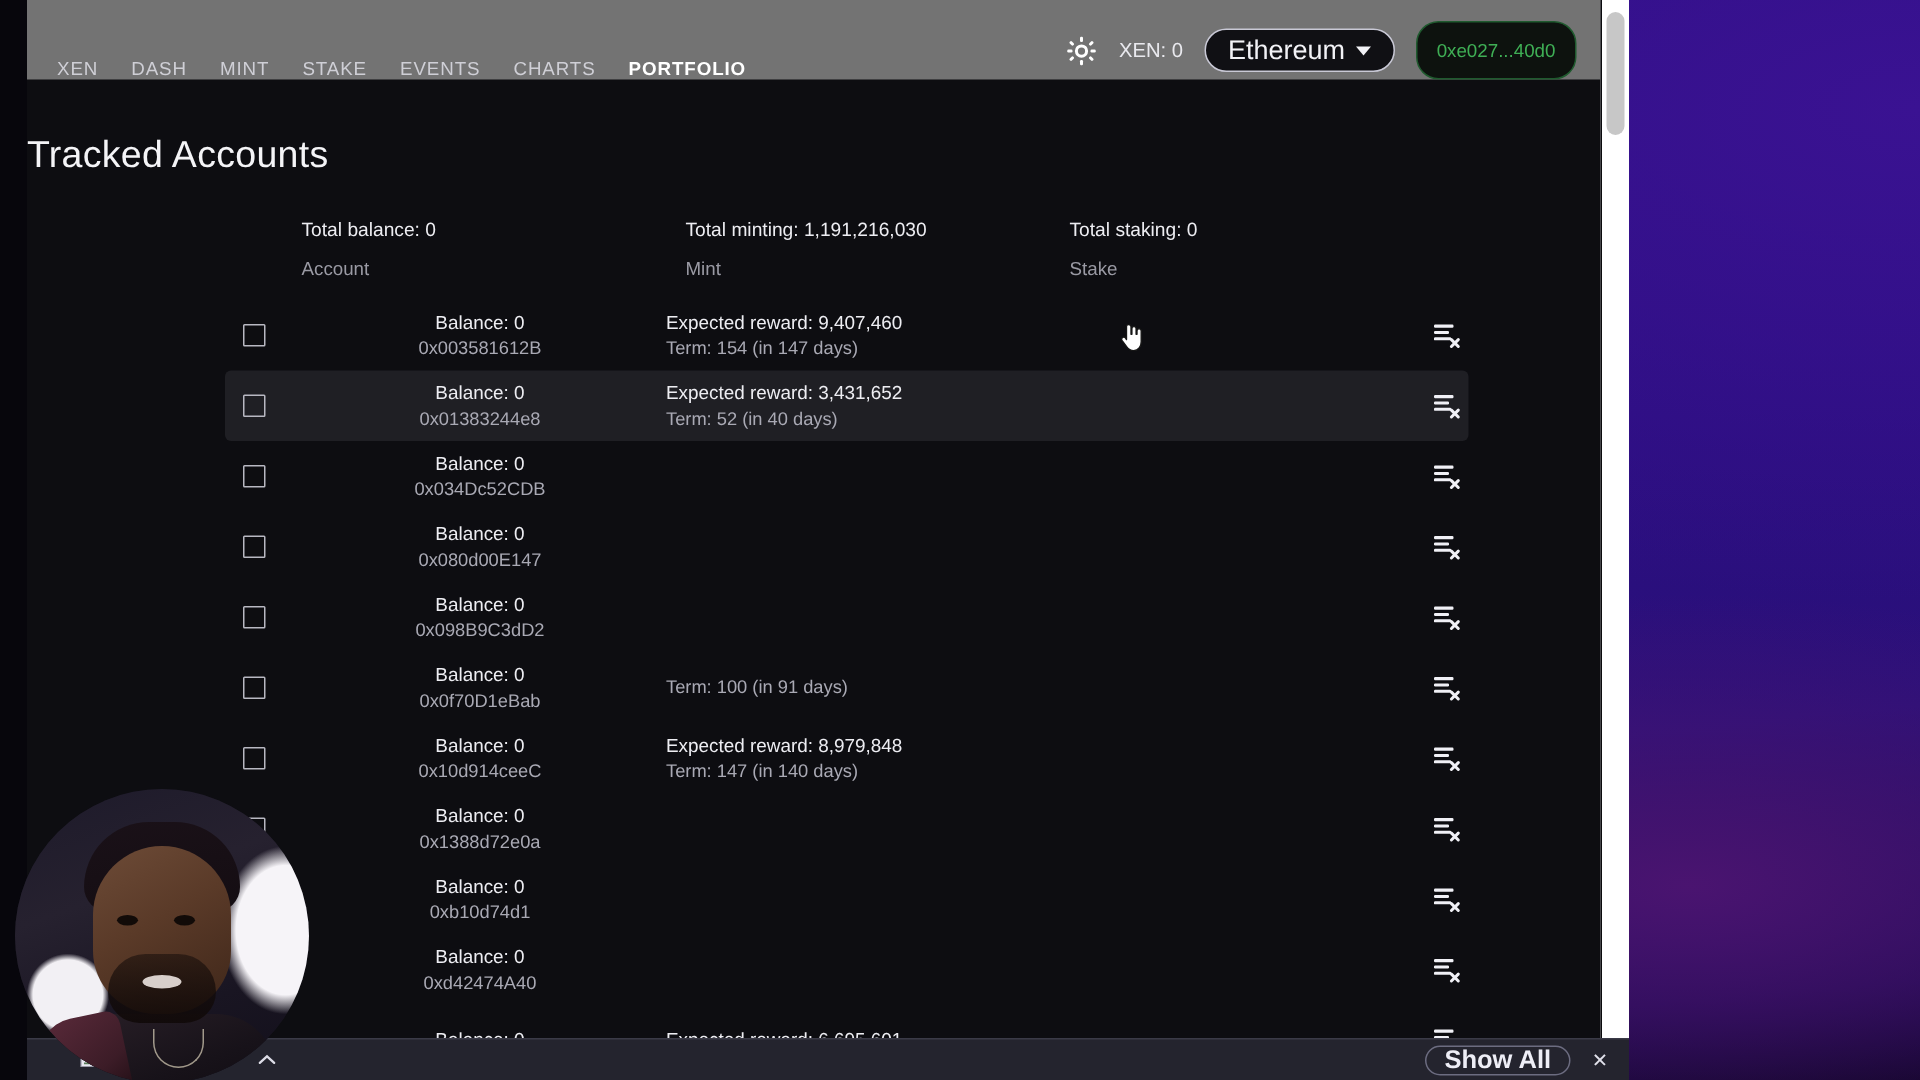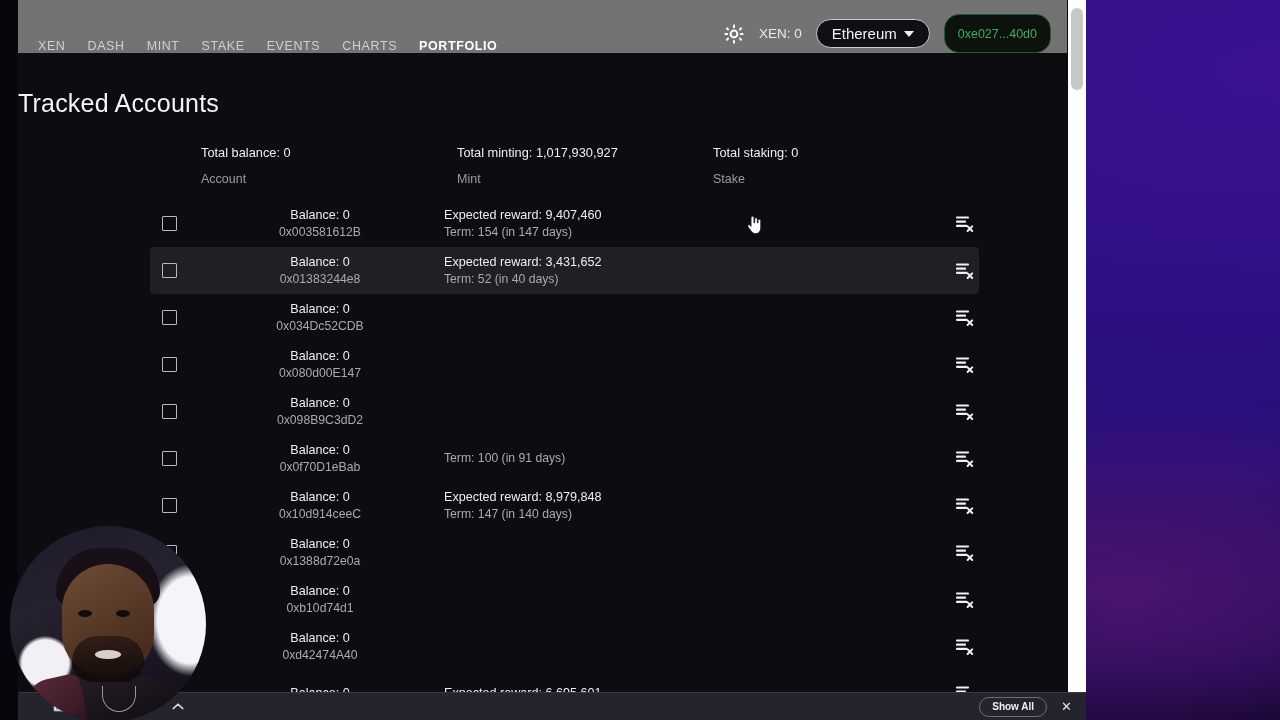--- a/index.html
+++ b/index.html
@@ -99,21 +99,21 @@
     white-space: nowrap;
   }
   #network-pill {
     display: flex; align-items: center; gap: 7px;
     height: 29px;
     padding: 10px 15px;
     border: 1.4px solid #c9c9d6;
     border-radius: 16px;
     background: #101014;
     color: #f2f2f6;
-    font-size: 15px;
+    font-size: 18px;
     cursor: pointer;
     white-space: nowrap;
   }
   #network-caret {
     width: 0; height: 0;
     border-left: 5px solid transparent;
     border-right: 5px solid transparent;
     border-top: 6px solid #f2f2f6;
   }
   #address-pill {
@@ -272,21 +272,21 @@
     margin-left: auto;
     display: flex; align-items: center; gap: 14px;
     margin-right: 14px;
   }
   #show-all-button {
     height: 20px;
     padding: 0 12px;
     border: 1px solid #6c6c80;
     border-radius: 11px;
     color: #eeeef6;
-    font-size: 10px;
+    font-size: 17px;
     font-weight: bold;
     display: flex; align-items: center;
     cursor: pointer;
   }
   #shelf-close {
     color: #e2e2ec;
     font-size: 13px;
     cursor: pointer;
     line-height: 1;
   }
@@ -433,21 +433,21 @@
 
         </div>
       </div>
 
       <div id="content">
 
         <h1 id="page-title">Tracked Accounts</h1>
 
         <div id="totals-row">
           <div class="total-cell">Total balance: 0</div>
-          <div class="total-cell">Total minting: 1,017,930,927</div>
+          <div class="total-cell">Total minting: 1,191,216,030</div>
           <div class="total-cell">Total staking: 0</div>
         </div>
 
         <div id="column-headers">
           <div class="col-head">Account</div>
           <div class="col-head">Mint</div>
           <div class="col-head">Stake</div>
         </div>
 
         <div id="accounts-table">

